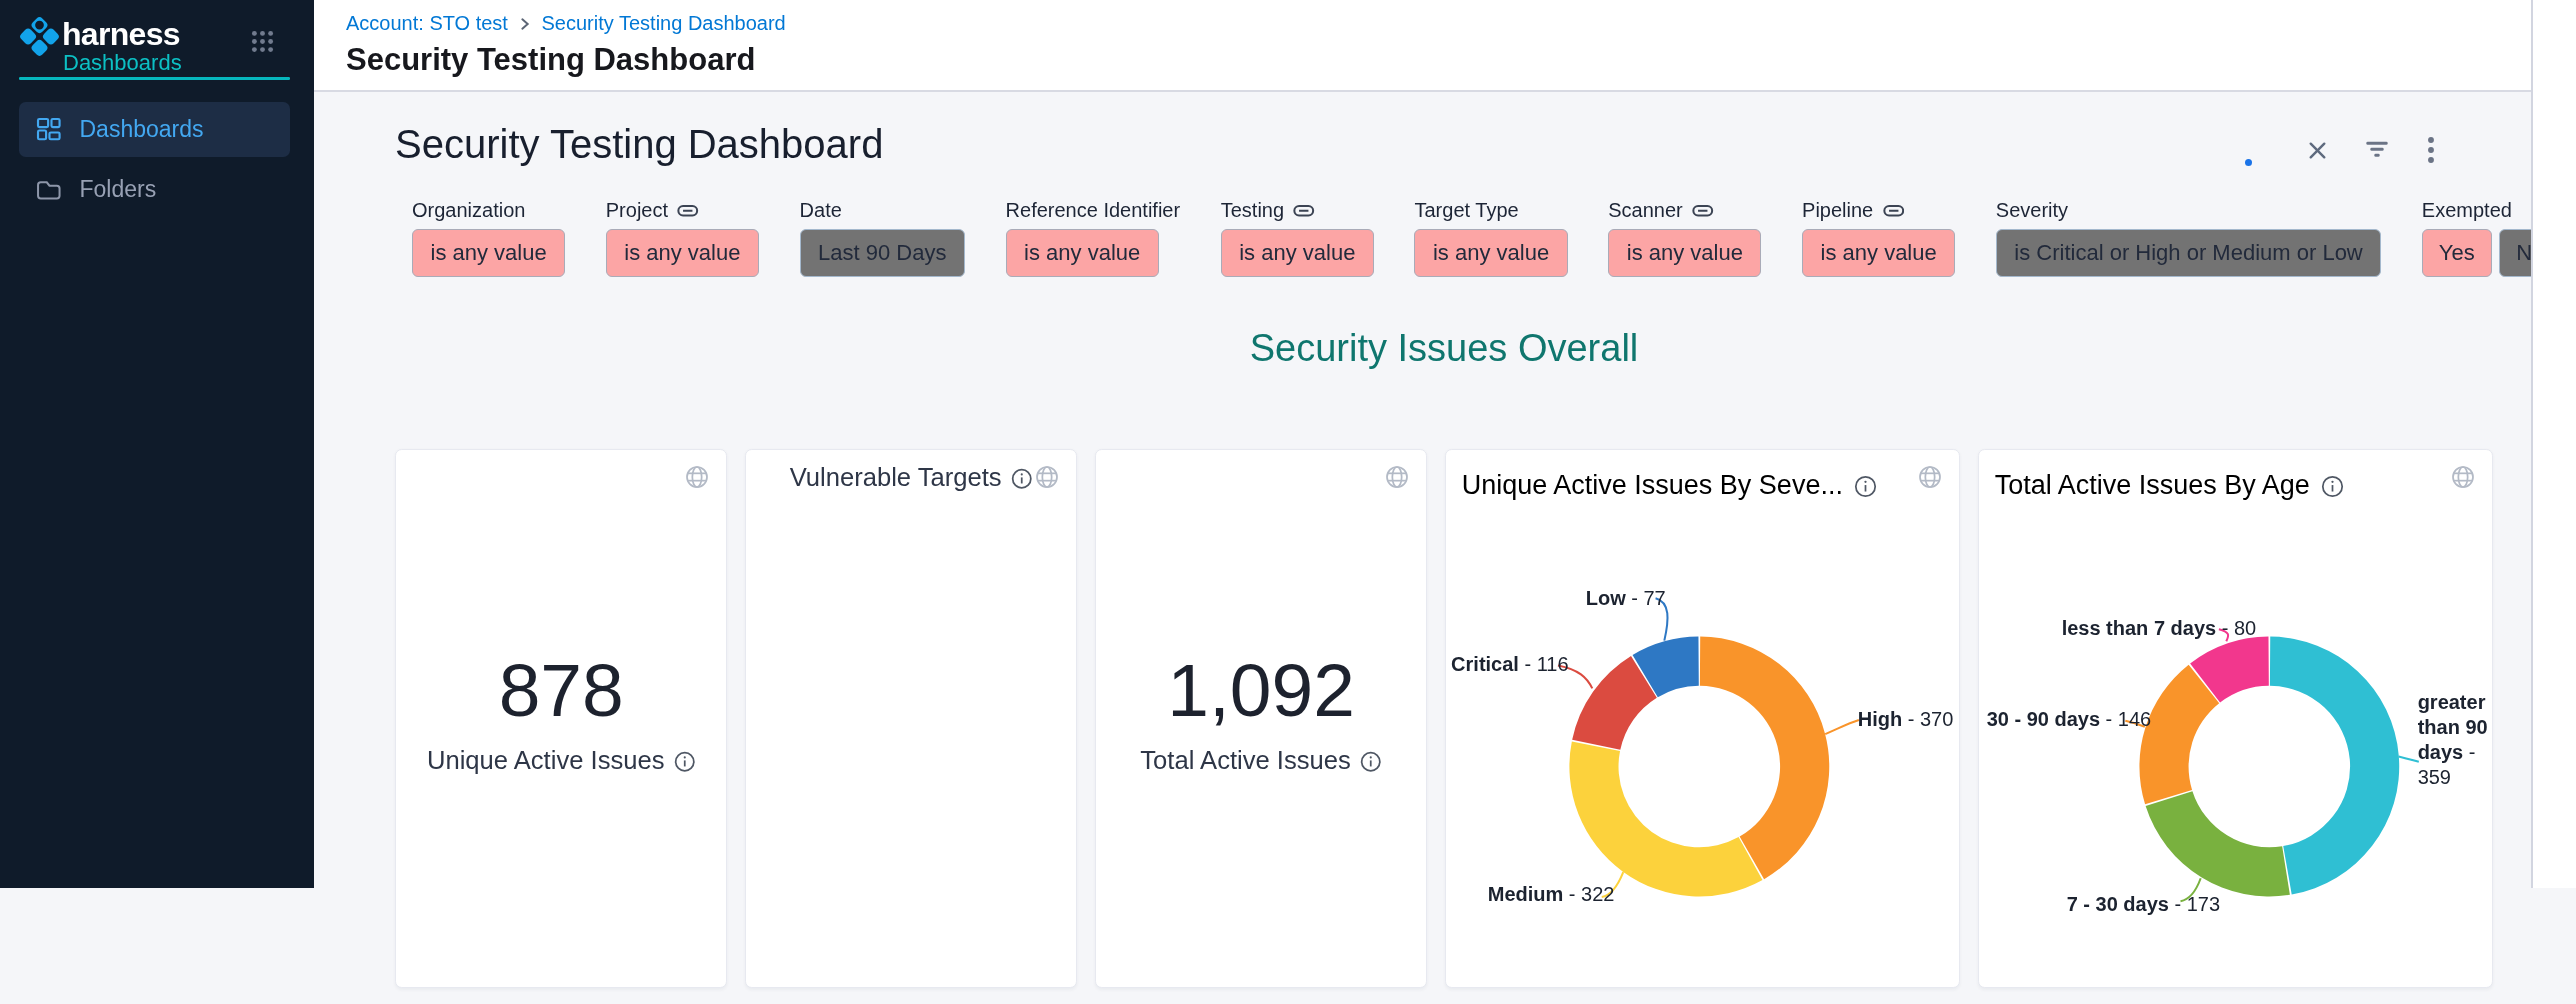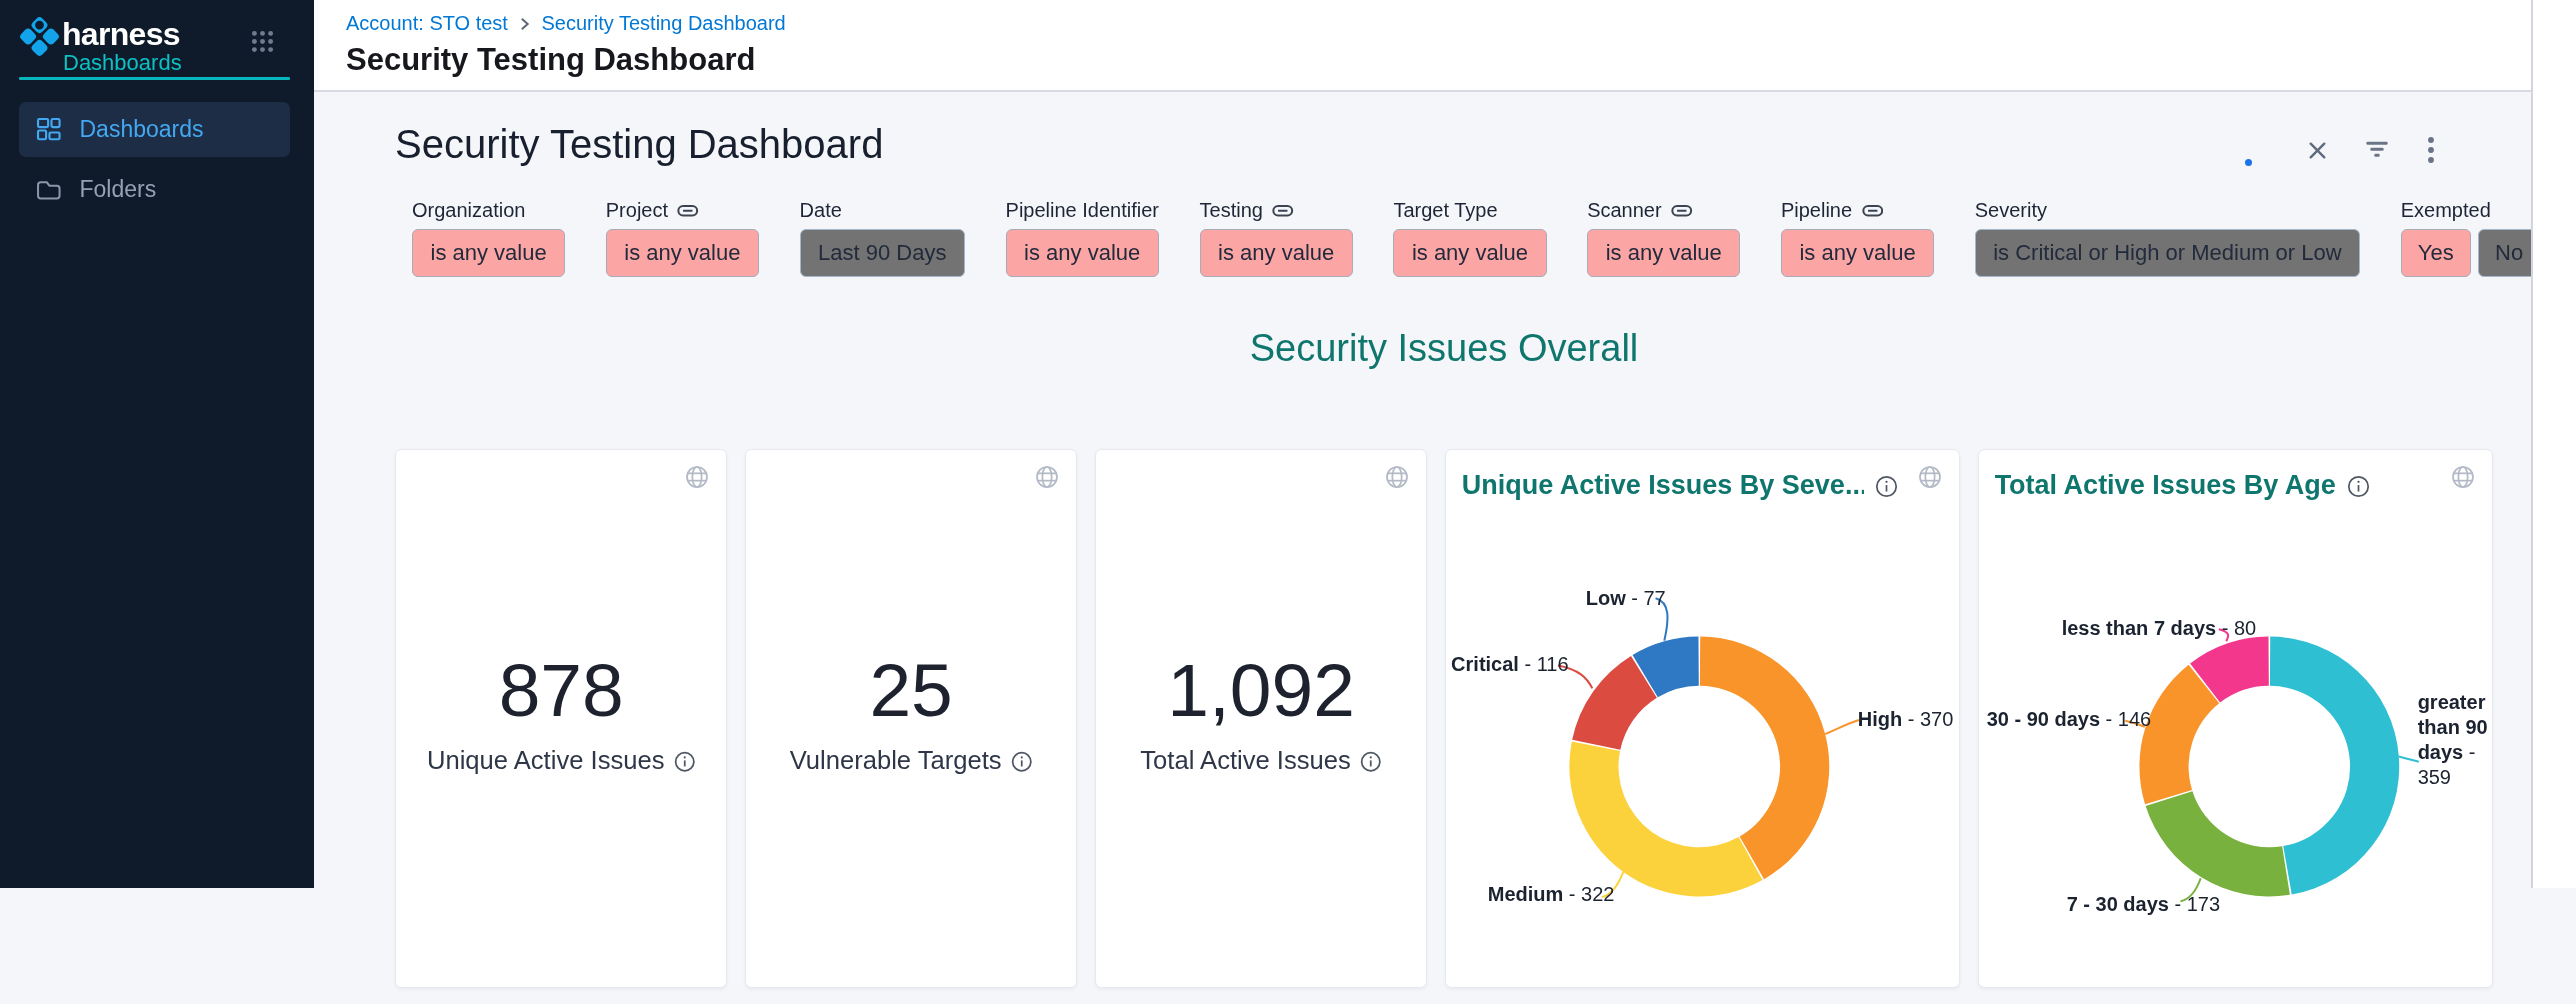--- a/index.html
+++ b/index.html
@@ -63,21 +63,21 @@
           box-shadow:0 1.3px 3.4px rgba(20,30,60,.05); }
   .stat-card { flex:1 1 327px; }
   .chart-card { flex:1 1 510px; }
   .globe { position:absolute; top:15px; right:17.5px; cursor:pointer; }
   .stat-num { margin-top:197px; text-align:center; font-size:75px; font-weight:400; color:#1d222e; }
   .stat-lbl-row { margin-top:13.5px; display:flex; align-items:center; justify-content:center; gap:9.4px;
                   font-size:25.6px; color:#2e3647; }
   .info { display:inline-flex; cursor:pointer; margin-top:2px; }
   .chart-title-row { position:absolute; top:20px; left:16px; right:61px; display:flex; align-items:center;
                      gap:10.8px; }
-  .chart-title { font-size:27px; font-weight:700; color:#0f766e; white-space:nowrap; overflow:hidden; }
+  .chart-title { font-size:27px; font-weight:400; color:#000000; white-space:nowrap; overflow:hidden; }
   .chart-area { position:absolute; left:0; right:0; top:128px; height:377px; }
   .chart-area svg.donut { position:absolute; left:0; top:0; width:100%; height:100%; }
   .connector { fill:none; stroke-width:3px; }
   .pielabel { position:absolute; font-size:20px; color:#1c2330; white-space:nowrap; line-height:25px; }
   .pielabel b { font-weight:700; }
   .pielabel.wrap { white-space:normal; width:89px; }
 
   
   .pl-d1-low      { left:140px; top:8px;  }
   .pl-d1-critical { left:5.4px;   top:74px; }
@@ -222,21 +222,21 @@
         <div class="flabel-row">
             <span class="flabel">Date</span>
           </div>
         <div class="fbox hl">
             <span>Last 90 Days</span>
           </div>
       </div>
 
       <div class="fgroup">
         <div class="flabel-row">
-            <span class="flabel">Pipeline Identifier</span>
+            <span class="flabel">Reference Identifier</span>
           </div>
         <div class="fbox">
             <span>is any value</span>
           </div>
       </div>
 
       <div class="fgroup">
         <div class="flabel-row">
           <span class="flabel">Testing</span>
           <span>
@@ -343,21 +343,20 @@
 
       <section class="card stat-card">
         <span class="globe">
           <svg width="24" height="24" viewBox="0 0 36 36" fill="none" stroke="#b3bac6" stroke-width="2.6">
             <circle cx="18" cy="18" r="15"></circle>
               <ellipse cx="18" cy="18" rx="7" ry="15"></ellipse>
             <line x1="4" y1="12.5" x2="32" y2="12.5"></line>
               <line x1="4" y1="23.5" x2="32" y2="23.5"></line>
           </svg>
         </span>
-        <div class="stat-num">25</div>
         <div class="stat-lbl-row">
           <span>Vulnerable Targets</span>
           <span class="info">
             <svg width="21.5" height="21.5" viewBox="0 0 32 32" fill="none" stroke="#4f5764" stroke-width="2.6">
               <circle cx="16" cy="16" r="13.5"></circle>
                 <line x1="16" y1="14" x2="16" y2="23"></line>
                 <circle cx="16" cy="9.5" r="1.6" fill="#4f5764" stroke="none"></circle>
             </svg>
           </span>
         </div>

